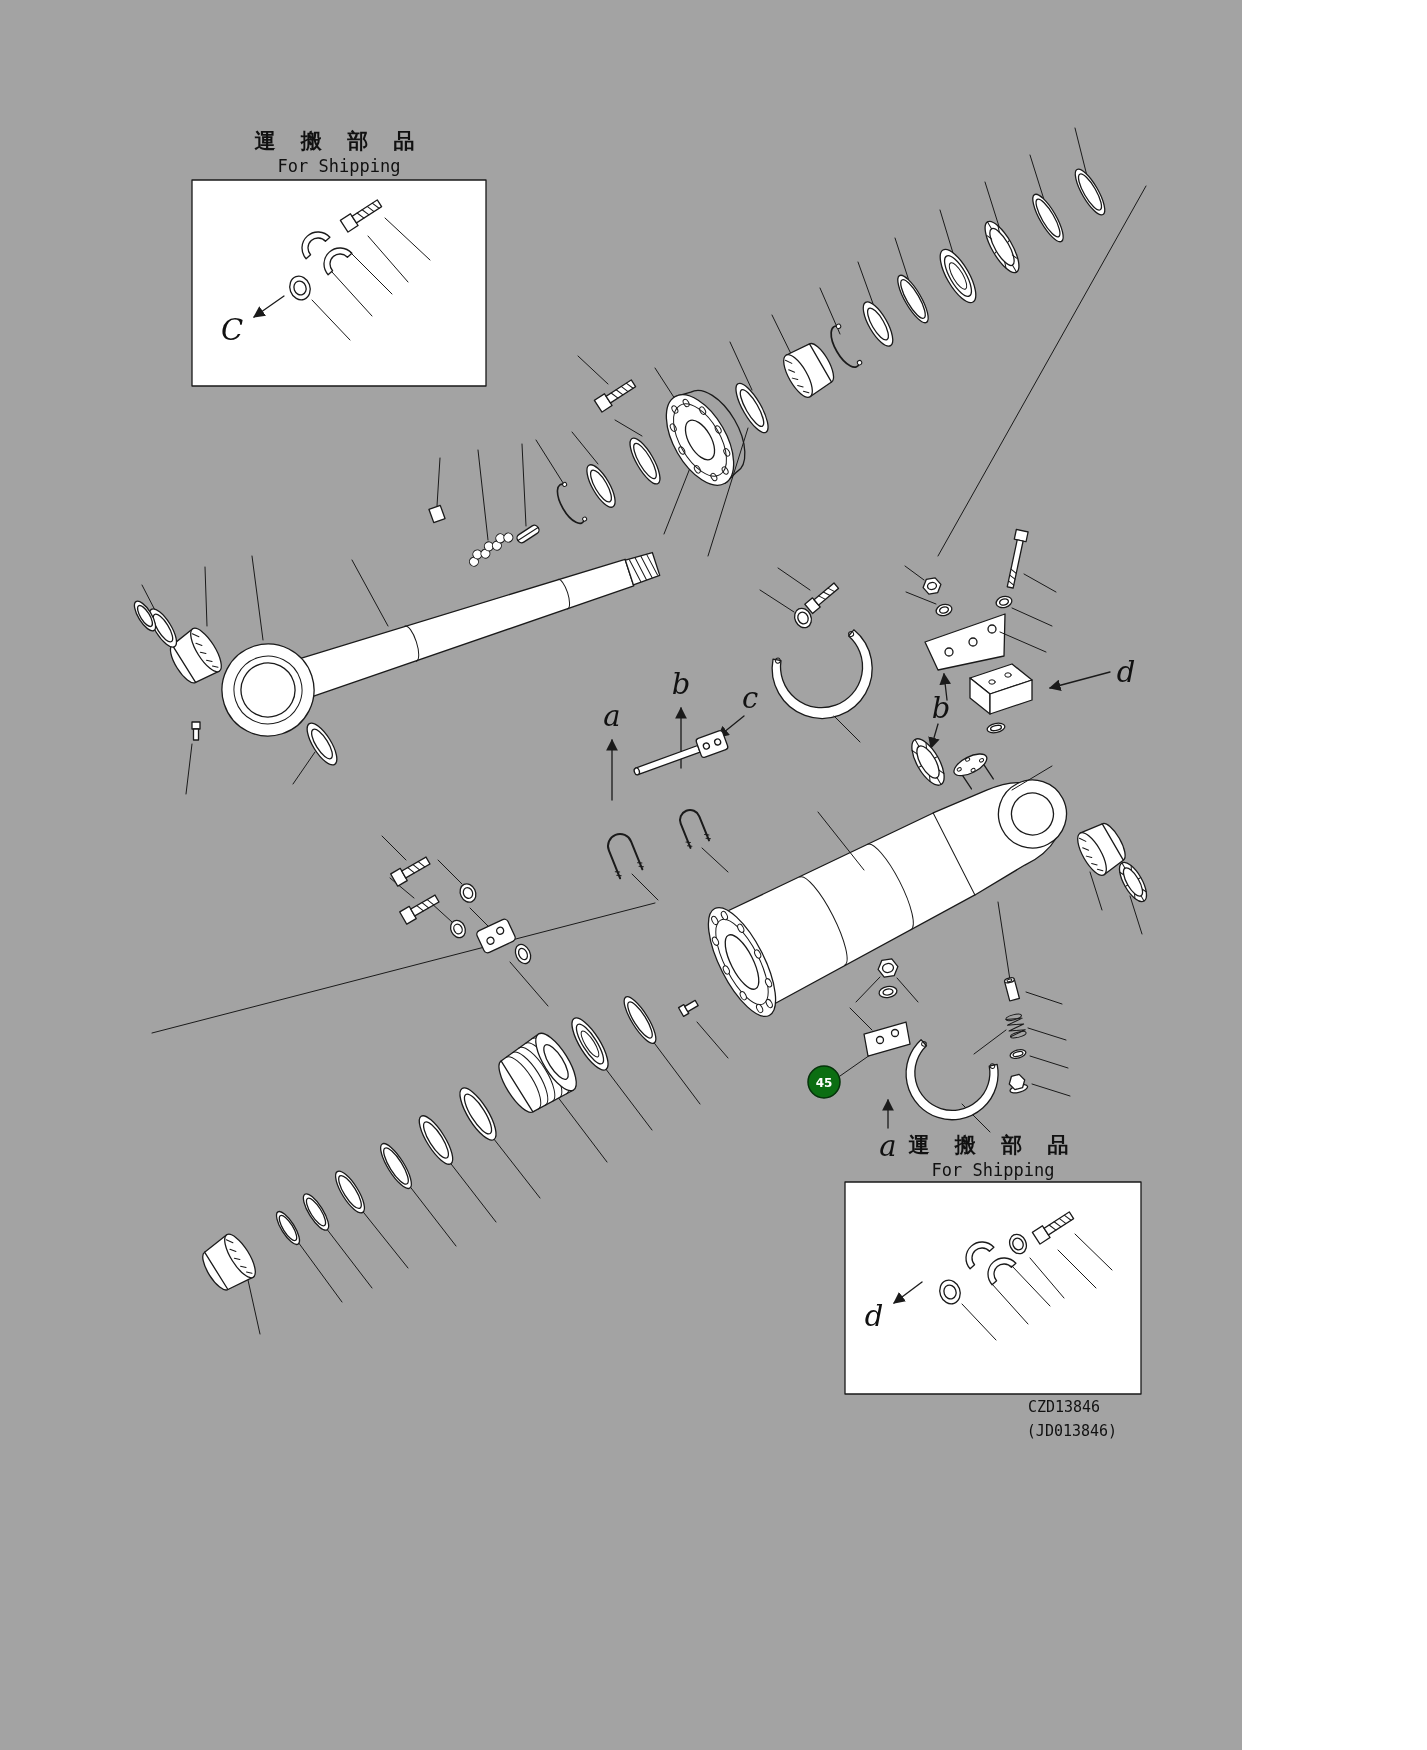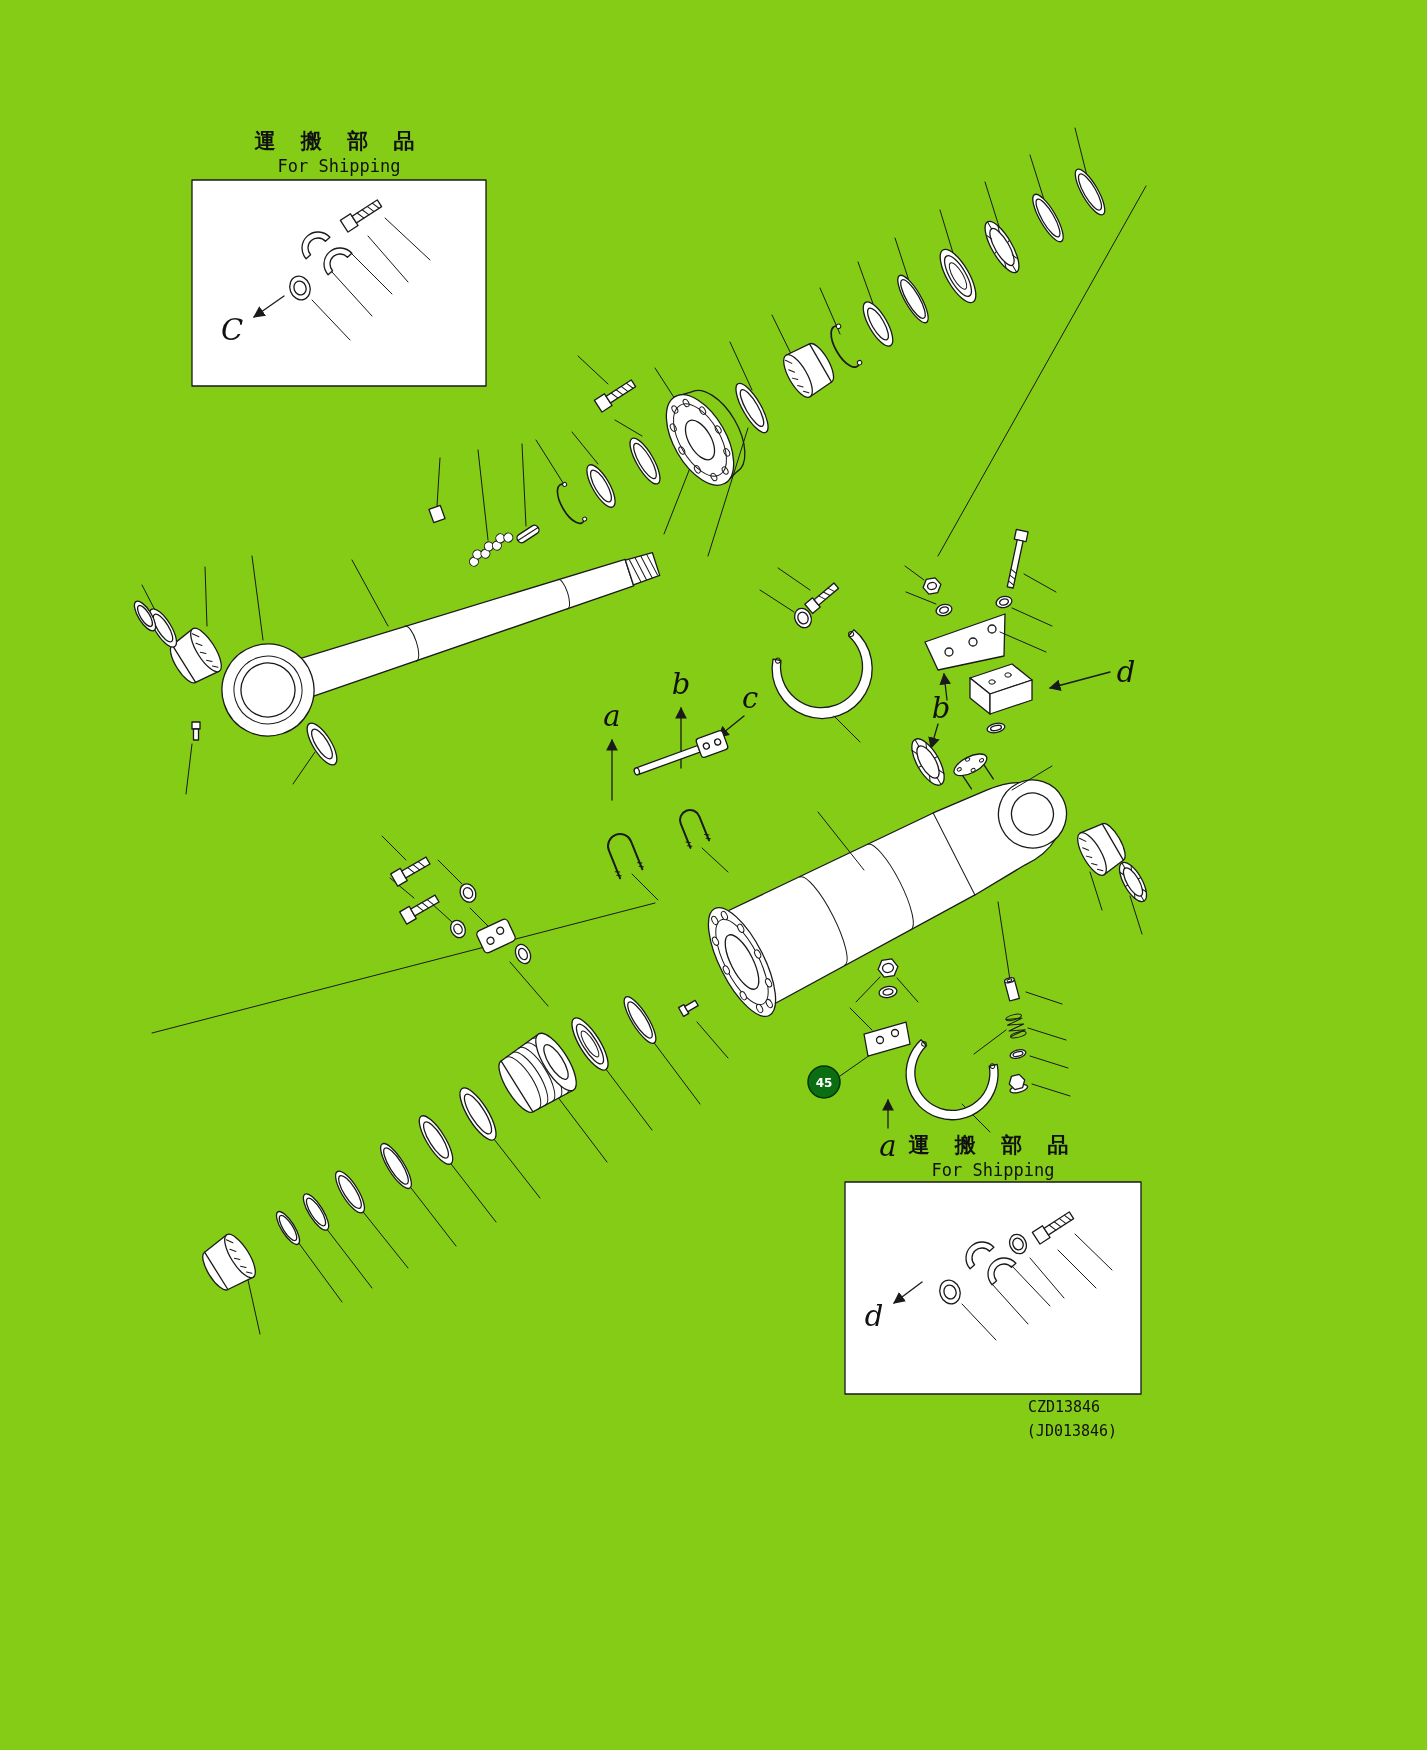--- a/index.html
+++ b/index.html
@@ -1,16 +1,16 @@
 <!DOCTYPE html>
 <html><head>
 <meta charset="utf-8">
 <style>
   html,body{margin:0;padding:0;background:#ffffff;}
-  .stage{width:1427px;height:1750px;position:relative;background:#84cc16;}
+  .stage{width:1242px;height:1750px;position:relative;background:#a3a3a3;}
   svg{display:block;}
   .ln{stroke:#1a1a1a;stroke-width:1.3;fill:none;stroke-linecap:round;stroke-linejoin:round;}
   .thin{stroke-width:1;}
   .w{fill:#ffffff;stroke:#1a1a1a;stroke-width:1.3;stroke-linejoin:round;}
   .wthin{fill:#ffffff;stroke:#1a1a1a;stroke-width:1;}
   text{font-family:"DejaVu Sans Mono",monospace;fill:#111111;}
   .jp{font-size:21px;font-weight:bold;letter-spacing:9px;font-family:"DejaVu Sans",sans-serif;}
   .en{font-size:17px;}
   .co{font-size:29px;font-style:italic;font-family:"DejaVu Serif",serif;}
   .code{font-size:15px;}

